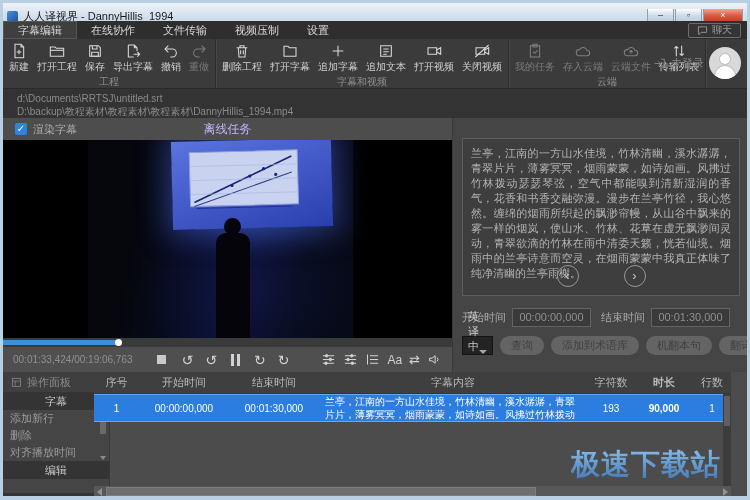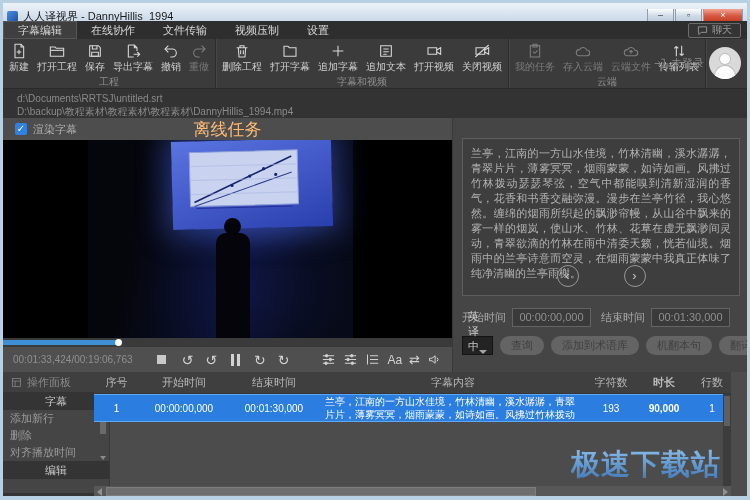--- a/index.html
+++ b/index.html
@@ -33,21 +33,21 @@
   .avatar .body{position:absolute;left:6px;top:19px;width:20px;height:14px;border-radius:10px 10px 0 0;background:#fff;box-shadow:0 0 0 1px #c0c0c0;}
   
   .pathsbar{position:absolute;left:0;top:85px;width:744px;height:30px;background:#333;padding:3px 0 0 14px;border-top:1px solid #2a2a2a;}
   .pathline{color:#8a8a8a;font-size:10px;line-height:13px;white-space:nowrap;}
   
   .main{position:absolute;left:0;top:115px;width:744px;height:254px;}
   .leftsec{position:absolute;left:0;top:0;width:449px;height:254px;}
   .vheader{position:absolute;left:0;top:0;width:449px;height:22px;background:#4d4d4d;display:flex;align-items:center;}
   .cbx{width:12px;height:12px;background:#2f82e0;border-radius:2px;color:#fff;font-size:10px;line-height:12px;text-align:center;margin:0 6px 0 12px;}
   .vh-label{color:#b0b0b0;font-size:11px;}
-  .vh-title{position:absolute;left:0;width:449px;text-align:center;color:#fdba74;font-size:17px;pointer-events:none;}
+  .vh-title{position:absolute;left:0;width:449px;text-align:center;color:#c4b5fd;font-size:12px;pointer-events:none;}
   .video{position:absolute;left:0;top:22px;width:449px;height:198px;background:#000;overflow:hidden;}
   .vframe{position:absolute;left:85px;top:0;width:265px;height:198px;background:
      radial-gradient(120px 90px at 62% 28%, rgba(60,90,210,.55), rgba(20,30,90,.25) 60%, rgba(0,0,10,0) 75%),
      radial-gradient(150px 120px at 60% 75%, rgba(25,35,110,.35), rgba(0,0,8,0) 70%),
      linear-gradient(100deg,#05060c 20%, #0a1030 55%, #070a18 80%);}
   .screen{position:absolute;left:84px;top:0;width:160px;height:88px;background:linear-gradient(160deg,#5a74e0,#2a3fae);box-shadow:0 0 28px 8px rgba(70,100,220,.45);transform:rotate(-1.5deg);}
   .screen svg{position:absolute;left:8px;top:5px;width:128px;height:70px;}
   .person{position:absolute;left:128px;top:78px;width:34px;height:120px;}
   .person .phead{position:absolute;left:8px;top:0;width:17px;height:17px;border-radius:50%;background:#04040a;}
   .person .pbody{position:absolute;left:0;top:15px;width:34px;height:105px;border-radius:10px 10px 0 0;background:#04040a;}

